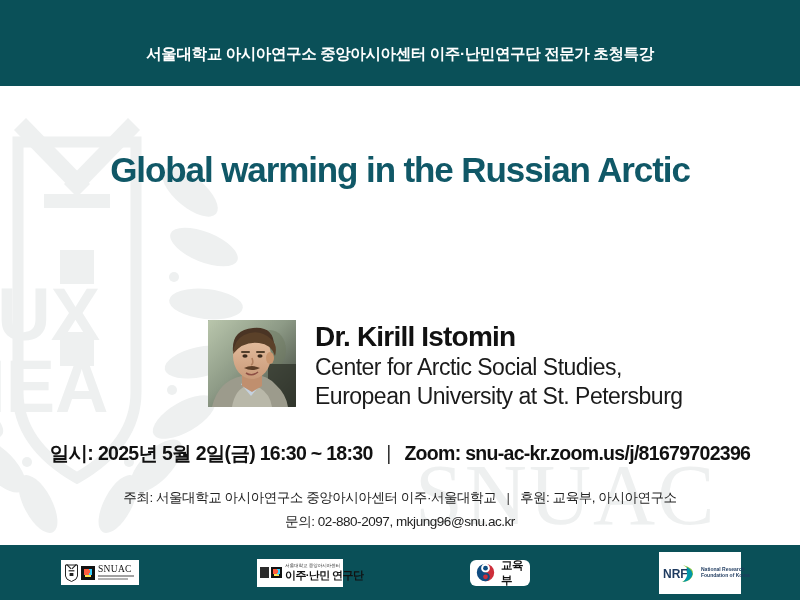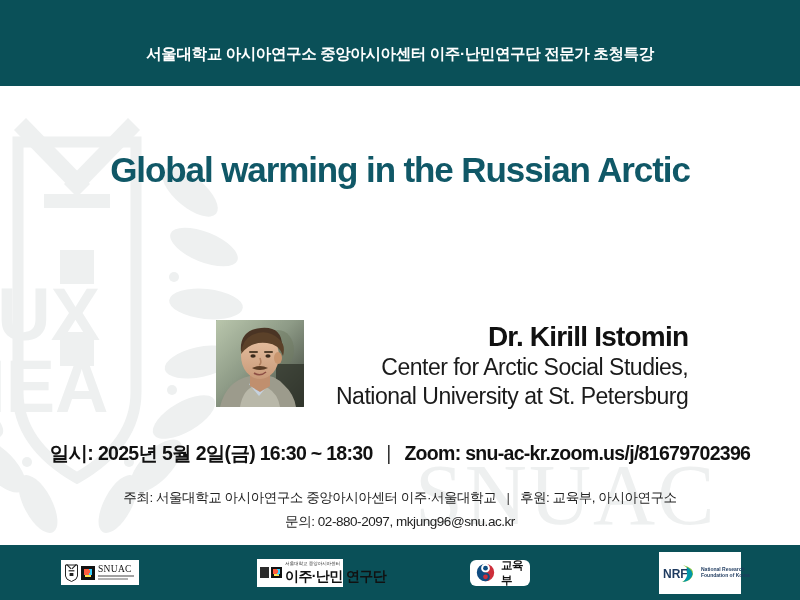--- a/index.html
+++ b/index.html
@@ -64,22 +64,22 @@
     color:#105867;
     font-weight:bold;
     font-size:35px;
     line-height:1.25;
     letter-spacing:-1.1px;
   }
   #title-line-1,#title-line-2{display:block;white-space:nowrap;}
 
   
   #speaker-block{
-    position:absolute;left:216px;top:234px;
-    display:flex;align-items:flex-start;gap:32px;text-align:right;
+    position:absolute;left:208px;top:234px;
+    display:flex;align-items:flex-start;gap:19px;
   }
   #speaker-photo{
     width:88px;height:87px;flex:none;
     border-radius:1px;
     background:#5a6b63;
     position:relative;overflow:hidden;
   }
   #speaker-text{padding-top:2px;}
   #speaker-name{
     display:block;
@@ -164,21 +164,21 @@
   #logo-migration .m2{width:11px;height:11px;background:#111;position:relative;}
   #logo-migration .m2::after{
     content:"";position:absolute;left:2px;top:2px;width:7px;height:7px;
     background:
       radial-gradient(circle at 30% 35%,#ff5a3c 0 45%,transparent 46%),
       radial-gradient(circle at 72% 35%,#3ad0ff 0 45%,transparent 46%),
       radial-gradient(circle at 50% 74%,#ffe14d 0 45%,transparent 46%);
   }
   #logo-migration .txtcol{display:flex;flex-direction:column;justify-content:center;line-height:1;}
   #logo-migration .t-small{font-size:4.6px;color:#333;letter-spacing:-0.1px;white-space:nowrap;}
-  #logo-migration .t-big{font-size:14px;font-weight:bold;color:#111;letter-spacing:-0.6px;white-space:nowrap;margin-top:2px;}
+  #logo-migration .t-big{font-size:11px;font-weight:bold;color:#111;letter-spacing:-0.6px;white-space:nowrap;margin-top:2px;}
 
   
   #logo-moe{width:60px;height:26px;padding:12px 6px;gap:6px;justify-content:center;border-radius:6px;}
   #logo-moe .taeguk{width:19px;height:19px;flex:none;}
   #logo-moe .moe-text{font-size:11.5px;font-weight:bold;color:#111;letter-spacing:-0.6px;}
 
   
   #logo-nrf{width:82px;height:42px;padding:2px 4px;gap:4px;}
   #logo-nrf .nrf-mark{width:34px;height:20px;flex:none;position:relative;}
   #logo-nrf .nrf-text{display:flex;flex-direction:column;justify-content:center;line-height:1.15;}
@@ -284,21 +284,21 @@
           <path d="M44 38 q2 6 -1 7" stroke="#b07f5e" stroke-width="1.6" fill="none"></path>
 
           <path d="M36 48 q8 -4 16 0 q-8 4 -16 0 z" fill="#5b3d26"></path>
 
           <path d="M38 53 q6 4 12 -1" stroke="#8d4f44" stroke-width="1.6" fill="none"></path>
         </svg>
       </div>
       <div id="speaker-text">
         <span id="speaker-name">Dr. Kirill Istomin</span>
         <span class="speaker-affil">Center for Arctic Social Studies,</span>
-        <span class="speaker-affil">National University at St. Petersburg</span>
+        <span class="speaker-affil">European University at St. Petersburg</span>
       </div>
     </div>
 
     <div id="datetime-row">
       <span>일시: 2025년 5월 2일(금) 16:30 ~ 18:30</span>
       <span class="sep">|</span>
       <span>Zoom: snu-ac-kr.zoom.us/j/81679702396</span>
     </div>
 
     <div id="organizer-block">

